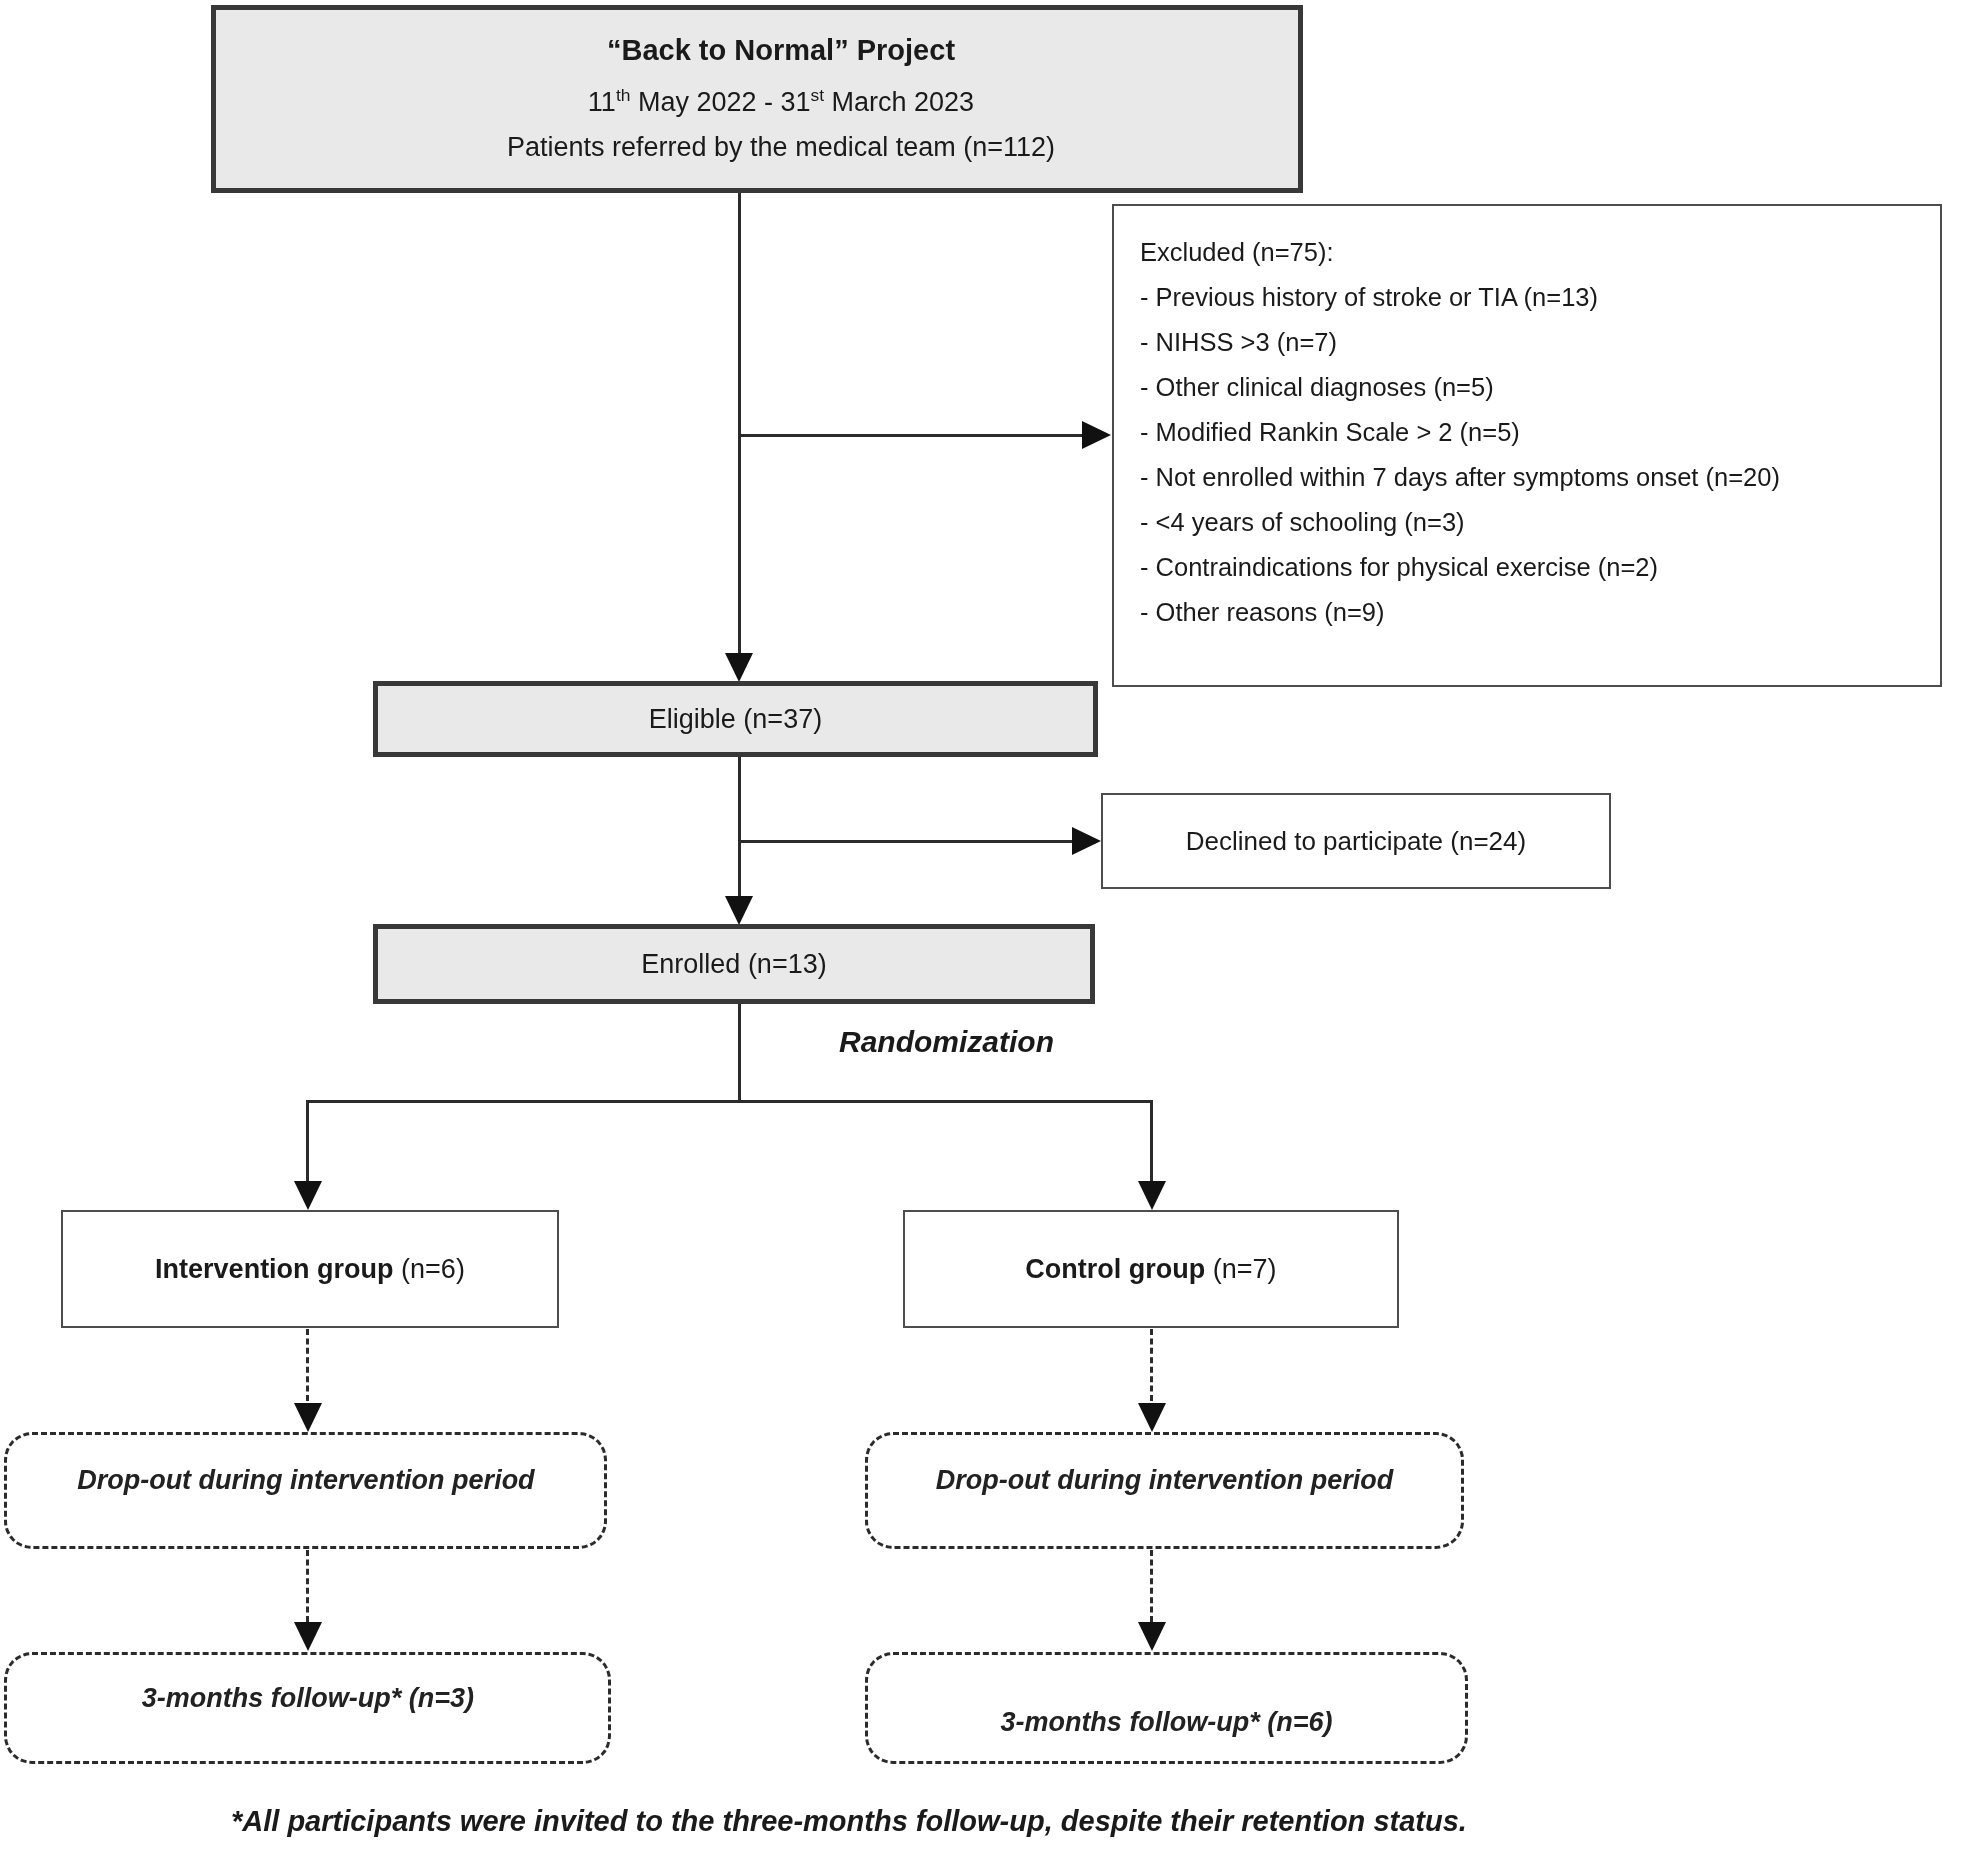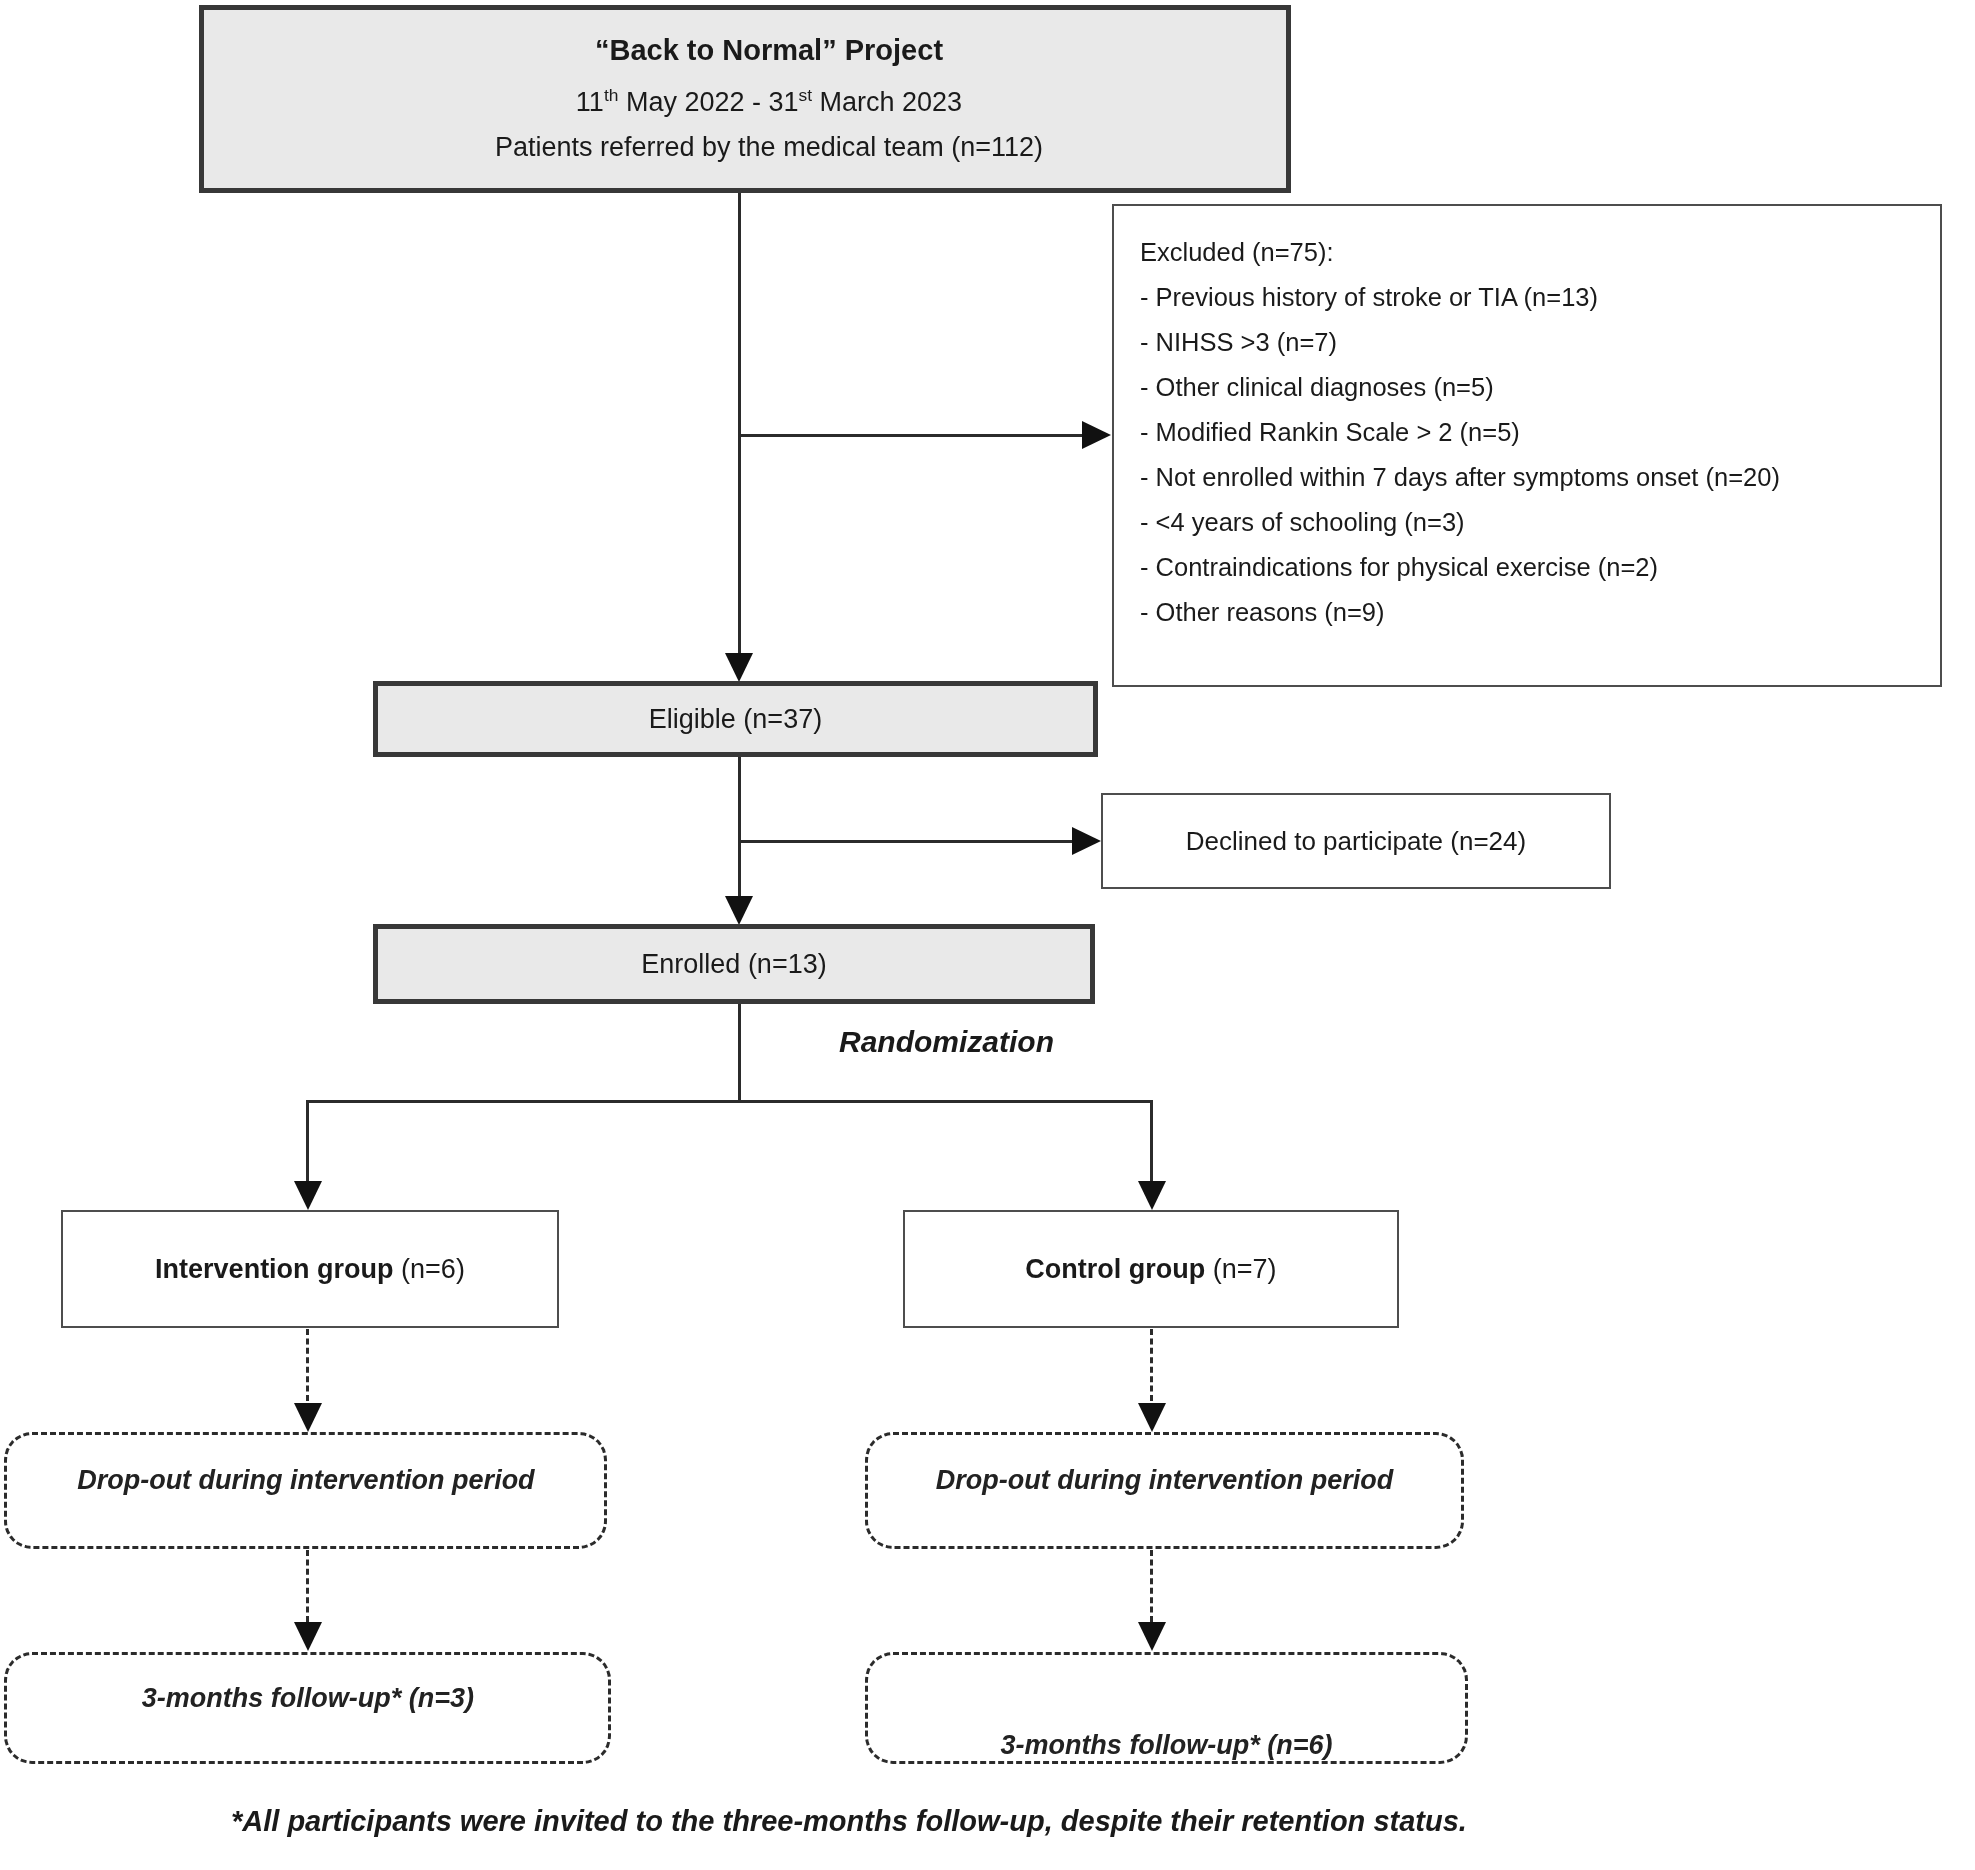--- a/index.html
+++ b/index.html
@@ -81,21 +81,21 @@
     font-weight:bold;
     font-size:29px;
     white-space:nowrap;
   }
 </style>
 </head>
 <body>
 
 <div id="canvas">
 
-  <div class="box graybox" style="left:199px; top:5px; width:1092px; height:188px;padding-left:48px;">
+  <div class="box graybox" style="left:211px; top:5px; width:1092px; height:188px;padding-left:48px;">
     <div class="title-line1">“Back to Normal” Project</div>
     <div class="title-line"><span>11</span><sup>th</sup><span> May 2022 - 31</span><sup>st</sup><span> March 2023</span></div>
     <div class="title-line">Patients referred by the medical team (n=112)</div>
   </div>
 
   <div class="vline" style="left:738px; top:193px; height:463px;"></div>
   <div class="arrow-down" style="left:725px; top:653px;"></div>
 
   <div class="hline" style="left:739px; top:434px; width:343px;"></div>
   <div class="arrow-right" style="left:1082px; top:421px;"></div>
@@ -159,20 +159,20 @@
   </div>
 
   <div class="dashline" style="left:306px; top:1550px; height:72px;"></div>
   <div class="arrow-down" style="left:294px; top:1622px;"></div>
   <div class="dashline" style="left:1150px; top:1550px; height:72px;"></div>
   <div class="arrow-down" style="left:1138px; top:1622px;"></div>
 
   <div class="box dashedbox" style="left:4.4px; top:1652px; width:607px; height:112px; justify-content:flex-start; padding-top:28px;">
     <div class="dash-label">3-months follow-up* (n=3)</div>
   </div>
-  <div class="box dashedbox" style="left:865px; top:1652px; width:603px; height:112px; justify-content:flex-end; padding-top:28px;font-style:italic;">
+  <div class="box dashedbox" style="left:865px; top:1652px; width:603px; height:112px; justify-content:center; padding-top:28px;font-style:italic;">
     <div class="dash-label">3-months follow-up* (n=6)</div>
   </div>
 
   <div class="footnote" style="left:231px; top:1805px;">*All participants were invited to the three-months follow-up, despite their retention status.</div>
 
 </div>
 
 
 </body></html>

